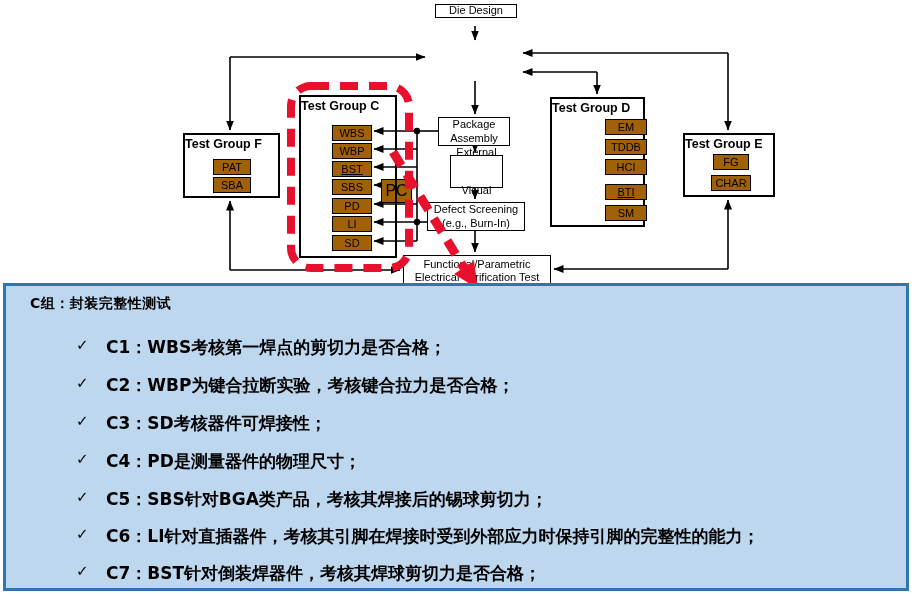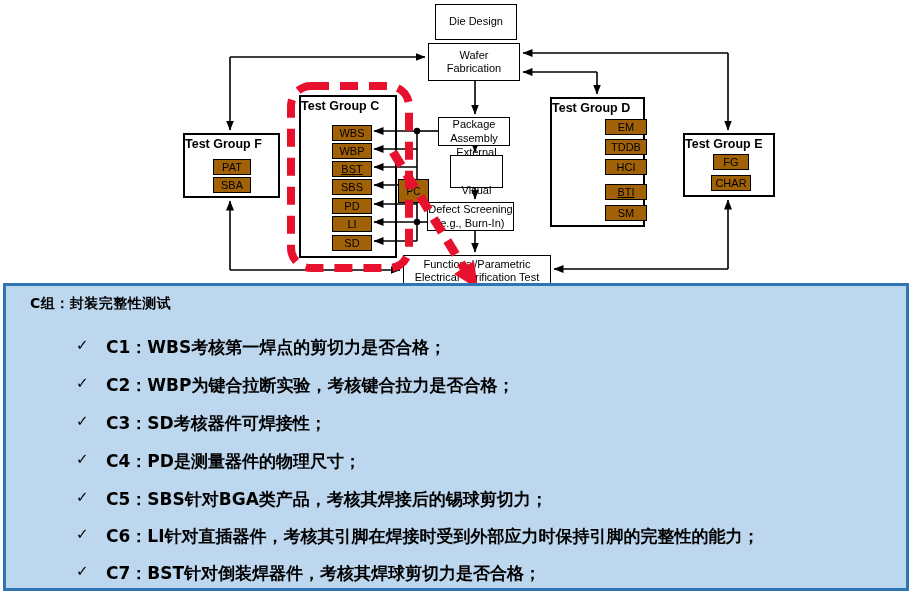--- a/index.html
+++ b/index.html
@@ -14,27 +14,27 @@
   
   .fbox{position:absolute;background:#fff;border:1.6px solid #000;box-sizing:border-box;
         display:flex;flex-direction:column;align-items:center;justify-content:center;
         text-align:center;font-size:11px;line-height:1.2;z-index:2;}
   .gcont{position:absolute;border:2px solid #000;box-sizing:border-box;background:transparent;z-index:2;}
   .glabel{position:absolute;left:0;right:0;top:2px;font-weight:bold;font-size:12.5px;}
   .gitem{position:absolute;background:#a16207;border:1.5px solid #000;box-sizing:border-box;
          display:flex;align-items:center;justify-content:center;font-size:11px;}
   .u{text-decoration:underline;}
   
-  #die{left:435px;top:4px;width:82px;height:36px;}
+  #die{left:435px;top:4px;width:82px;height:14px;}
   #wafer{left:428px;top:43px;width:92px;height:38px;}
   #pa{left:438px;top:117px;width:72px;height:29px;}
   #ev{left:450px;top:155px;width:53px;height:33px;gap:25px;}
-  #ds{left:427px;top:202px;width:87px;height:29px;}
+  #ds{left:427px;top:202px;width:98px;height:29px;}
   #func{left:403px;top:255px;width:148px;height:32px;}
-  #pcbox{left:398px;top:179px;width:31px;height:24px;font-size:10px;z-index:2;}
+  #pcbox{left:381px;top:179px;width:31px;height:24px;font-size:16px;z-index:2;}
   
   #gc{left:299px;top:95px;width:98px;height:163px;}
   #gc .gitem{left:31px;width:40px;height:16px;}
   .c0{top:28px;} .c1{top:46px;} .c2{top:64px;} .c3{top:82px;}
   .c4{top:101px;} .c5{top:119px;} .c6{top:138px;}
   
   #gd{left:550px;top:97px;width:95px;height:130px;}
   #gd .gitem{left:26px;width:42px;height:16px;margin-left:27px;}
   .d0{top:20px;} .d1{top:40px;} .d2{top:60px;} .d3{top:85px;} .d4{top:106px;}
   
@@ -97,24 +97,20 @@
       <line x1="417" y1="241" x2="374" y2="241" marker-end="url(#ah)"></line>
     </g>
     <g fill="#000">
       <circle cx="417" cy="131" r="3.2"></circle>
       <circle cx="417" cy="222" r="3.2"></circle>
     </g>
   </svg>
 
   <div class="fbox" id="die">
     <span>Die Design</span>
-  </div>
-  <div class="fbox" id="wafer">
-    <span>Wafer</span>
-    <span>Fabrication</span>
   </div>
   <div class="fbox" id="pa">
     <span>Package</span>
     <span>Assembly</span>
   </div>
   <div class="fbox" id="ev">
     <span>External</span>
     <span>Visual</span>
   </div>
   <div class="fbox" id="ds">

